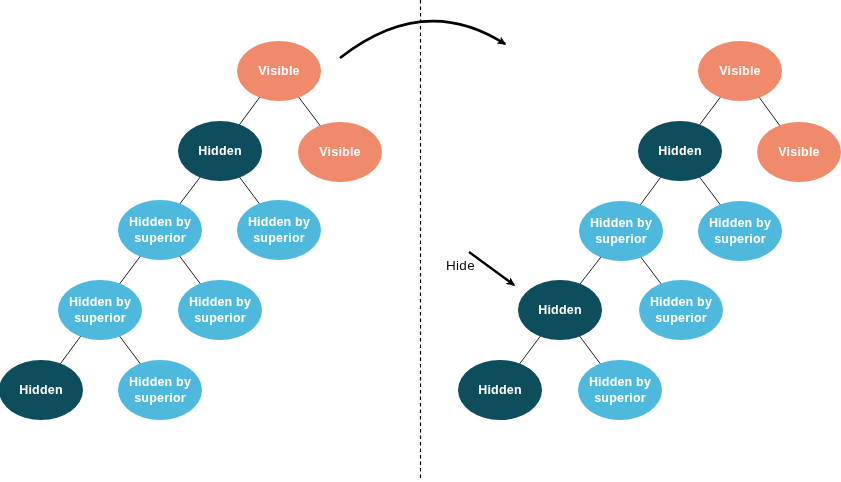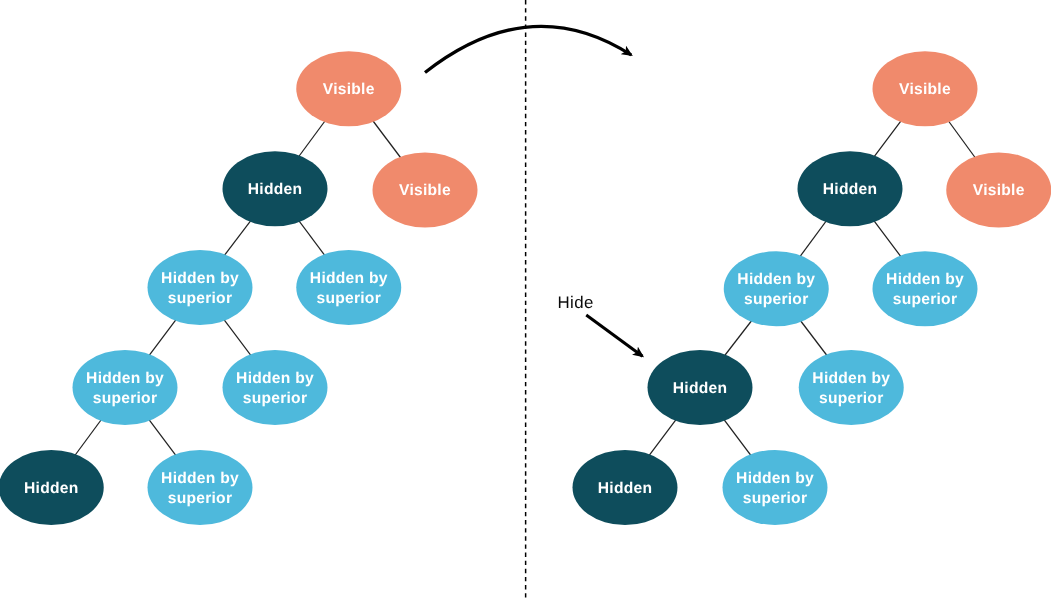--- a/index.html
+++ b/index.html
@@ -35,20 +35,21 @@
     z-index: 2;
   }
   .annotation-label {
     position: absolute;
     font-size: 13.5px;
     font-weight: normal;
     color: #0a0a0a;
     letter-spacing: 0.3px;
     z-index: 3;
     white-space: nowrap;
+    margin-top: 24px;
   }
 </style>
 </head>
 <body>
 
 <div class="canvas">
   <svg class="layer" viewBox="0 0 841 482" xmlns="http://www.w3.org/2000/svg">
     <defs>
       <marker id="arrowhead" markerWidth="9" markerHeight="8" refX="7.5" refY="4" orient="auto" markerUnits="userSpaceOnUse">
         <path d="M0,0 L9,4 L0,8 L2.2,4 Z" fill="#000000"></path>

